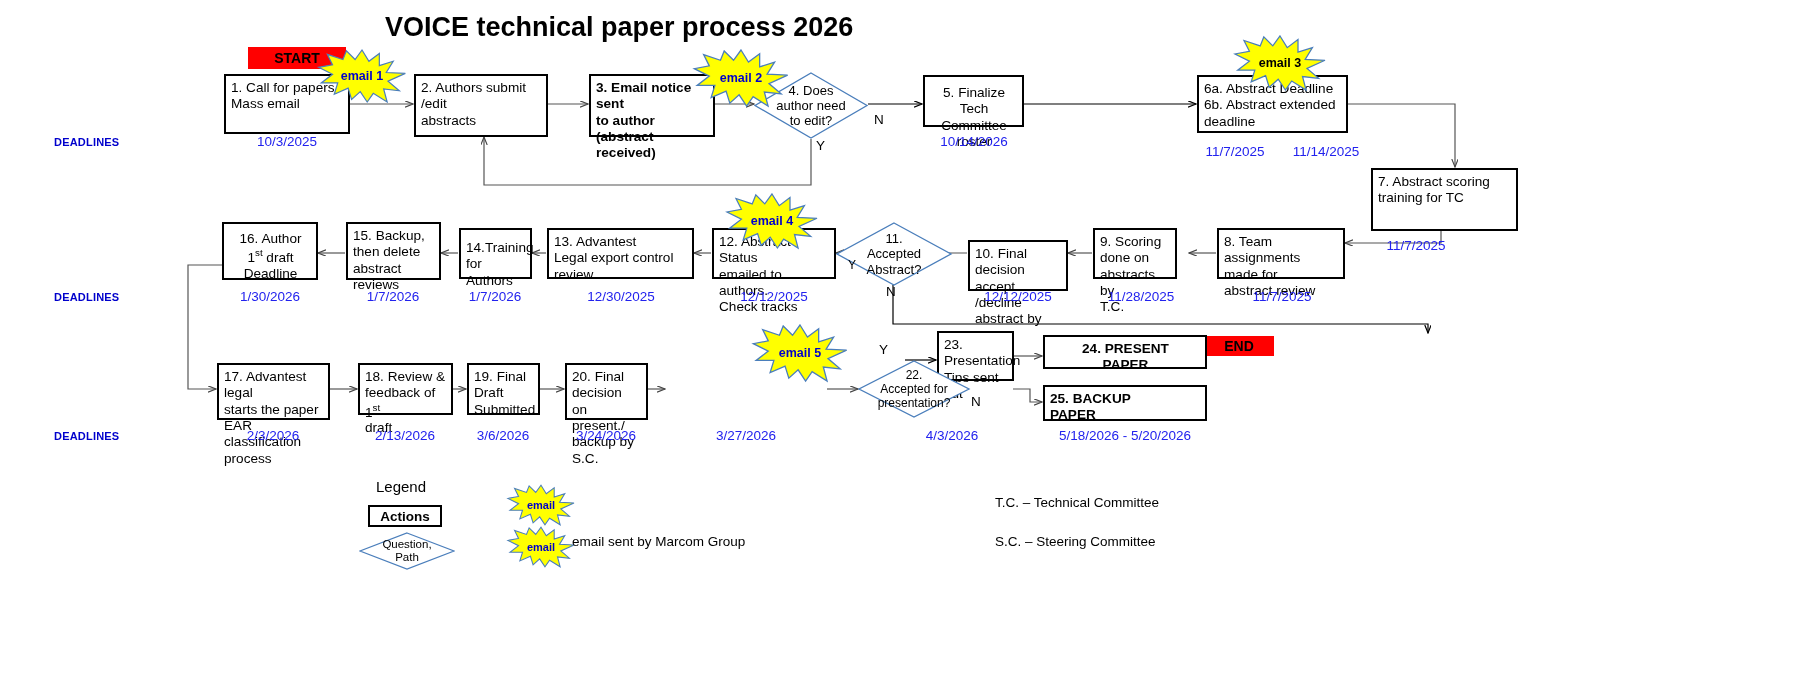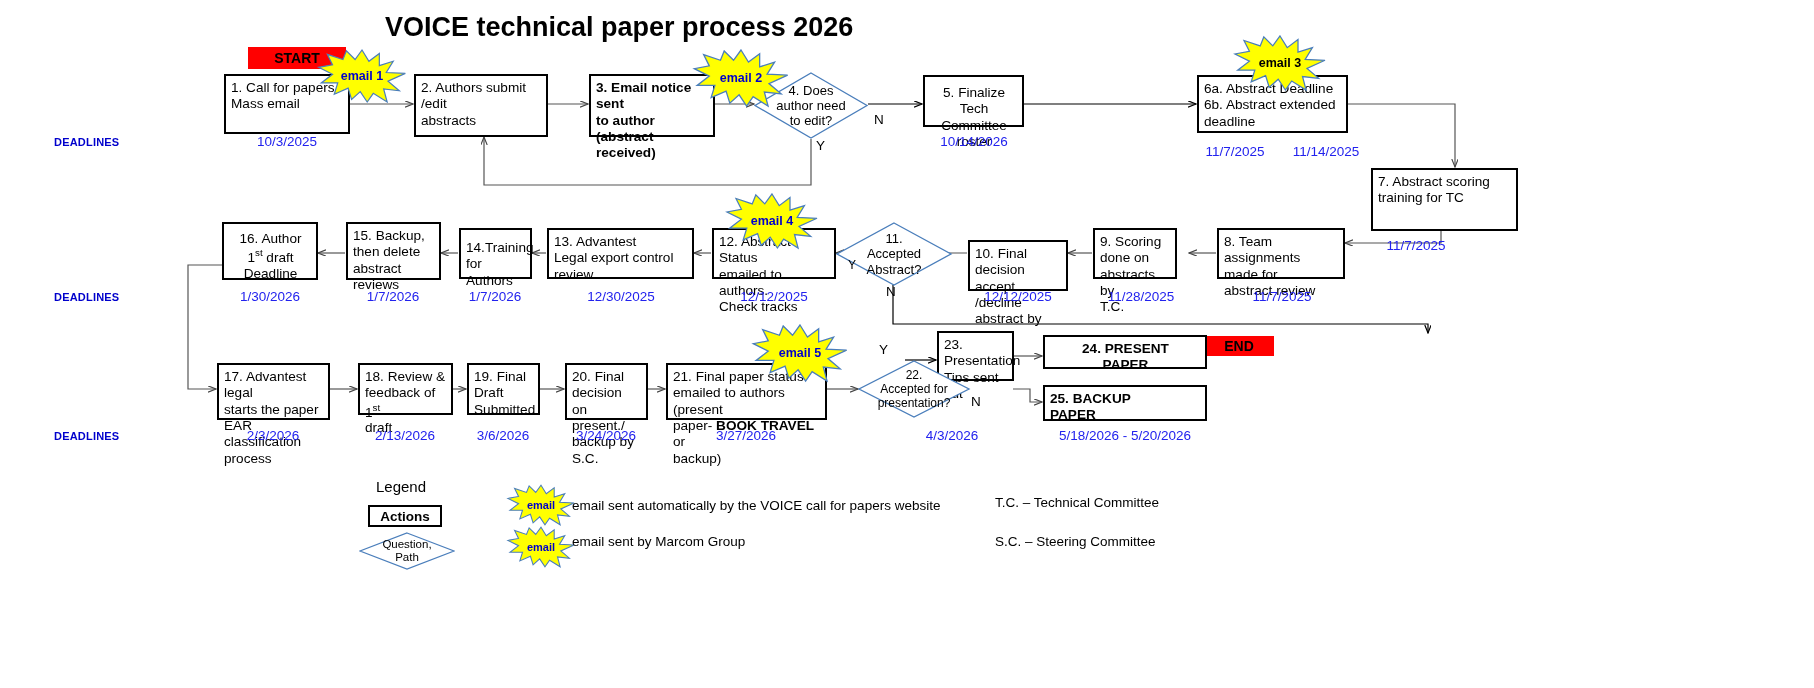--- a/index.html
+++ b/index.html
@@ -216,26 +216,20 @@
   <div class="box" style="left:467px;top:363px;width:73px;height:52px;">
     <div>19. Final Draft</div>
     <div>Submitted</div>
   </div>
   <div class="box" style="left:565px;top:363px;width:83px;height:57px;">
     <div>20. Final</div>
     <div>decision</div>
     <div>on present./</div>
     <div>backup by S.C.</div>
   </div>
-  <div class="box" style="left:666px;top:363px;width:161px;height:57px;">
-    <div>21. Final paper status</div>
-    <div>emailed to authors (present</div>
-    <div>paper- <span class="bold">BOOK TRAVEL</span> or</div>
-    <div>backup)</div>
-  </div>
   <div class="box" style="left:937px;top:331px;width:77px;height:50px;">
     <div>23.</div>
     <div>Presentation</div>
     <div>Tips sent out</div>
   </div>
   <div class="box ctr" style="left:1043px;top:335px;width:164px;height:34px;padding-top:4px;font-weight:bold;">
     <div>24. PRESENT</div>
     <div>PAPER</div>
   </div>
   <div class="box" style="left:1043px;top:385px;width:164px;height:36px;font-weight:bold;">
@@ -335,21 +329,20 @@
       <span>Path</span>
     </div>
   </div>
 
   <div class="burst" style="left:508px;top:485px;width:66px;height:40px;">
     <svg width="66" height="40" viewBox="0 0 100 60">
       <polygon points="50,0 58,13 70,4 70,18 86,13 78,26 100,27 80,36 93,47 75,45 79,60 63,50 56,60 48,48 38,57 34,44 18,51 22,38 3,38 16,28 0,20 16,17 10,5 28,11 32,1 42,11" fill="#ffff00" stroke="#4a7ebb" stroke-width="1.6"></polygon>
     </svg>
     <div class="blabel" style="font-size:11px;">email</div>
   </div>
-  <div class="legend-text" style="left:572px;top:498px;">email sent automatically by the VOICE call for papers website</div>
 
   <div class="burst" style="left:508px;top:527px;width:66px;height:40px;">
     <svg width="66" height="40" viewBox="0 0 100 60">
       <polygon points="50,0 58,13 70,4 70,18 86,13 78,26 100,27 80,36 93,47 75,45 79,60 63,50 56,60 48,48 38,57 34,44 18,51 22,38 3,38 16,28 0,20 16,17 10,5 28,11 32,1 42,11" fill="#ffff00" stroke="#4a7ebb" stroke-width="1.6"></polygon>
     </svg>
     <div class="blabel" style="font-size:11px;">email</div>
   </div>
   <div class="legend-text" style="left:572px;top:534px;">email sent by Marcom Group</div>
 
   <div class="legend-text" style="left:995px;top:495px;">T.C. – Technical Committee</div>

